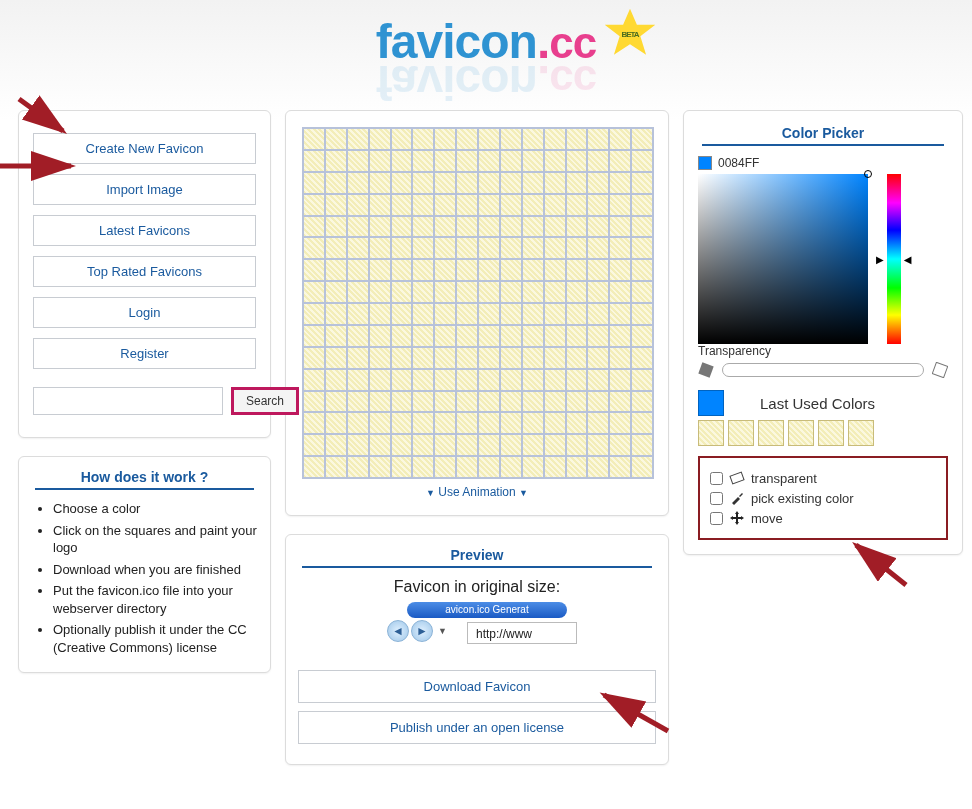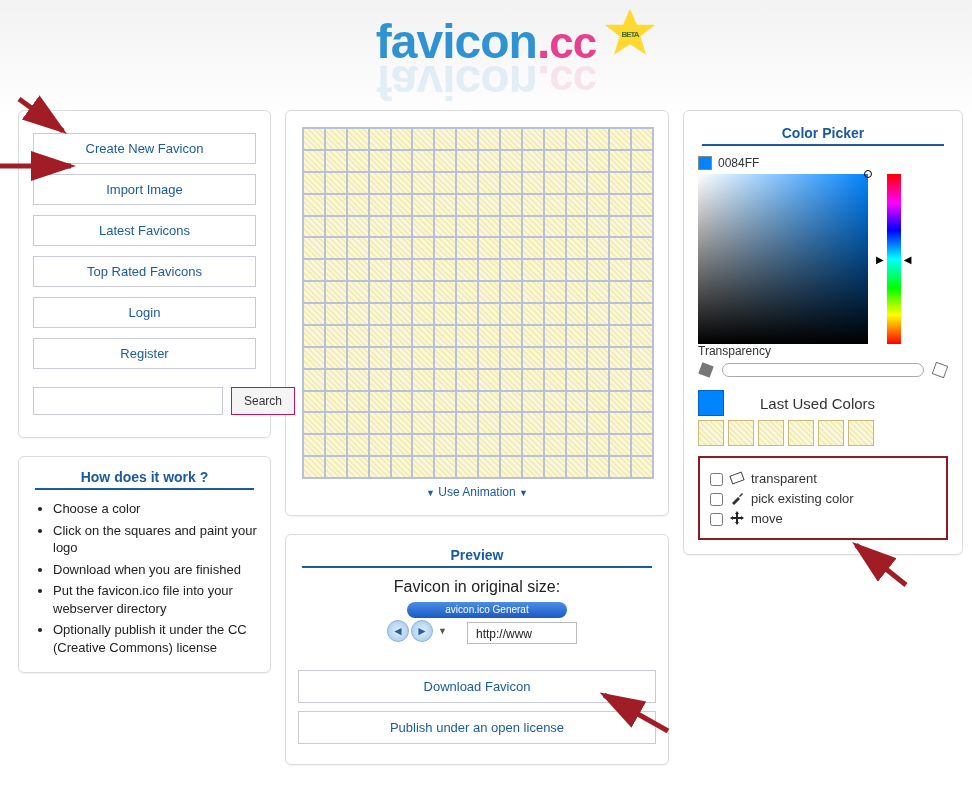--- a/index.html
+++ b/index.html
@@ -34,21 +34,21 @@
   .col-right{ width:280px; flex:none; display:flex; flex-direction:column; gap:18px;}
 
   .nav-panel { padding:22px 14px; }
   .nav-btn {
     display:block; width:100%; text-align:center;
     border:1px solid #c8ccd2; background:#fff; color:#1a5a9e;
     font-size:13px; padding:7px 0; margin-bottom:10px; cursor:pointer;
   }
   .search-row { display:flex; gap:8px; margin-top:18px;}
   .search-row input[type=text]{ flex:1; border:1px solid #c8ccd2; height:28px; padding:0 6px; font-size:13px;}
-  .search-row button{ border:1px solid #be185d; background:#f4f4f4; height:28px; padding:0 12px; font-size:12px; cursor:pointer; color:#333;}
+  .search-row button{ border:3px solid #be185d; background:#f4f4f4; height:28px; padding:0 12px; font-size:12px; cursor:pointer; color:#333;}
 
   .editor-panel{ padding:16px; }
   .pixel-grid { width:352px; height:352px; border:1px solid #b7c2da; display:grid;
     grid-template-columns: repeat(16, 1fr); grid-template-rows: repeat(16, 1fr);}
   .pixel-grid div { border:1px solid #b7c2da;
     background: repeating-linear-gradient(45deg, #f3edb8 0, #f3edb8 2px, #fbf8df 2px, #fbf8df 4px);
   }
   .use-anim { text-align:center; color:#1a5a9e; font-size:12px; margin-top:6px; cursor:pointer;}
   .tri { font-size:9px; vertical-align:middle;}
 
@@ -90,21 +90,21 @@
   .transp-label{ font-size:12px; }
   .transp-row{ display:flex; align-items:center; gap:8px; margin-top:4px;}
   .transp-bar{ flex:1; height:14px; border:1px solid #aaa; border-radius:8px; background:#fff;}
   .eraser-ico, .bucket-ico{ width:16px; height:16px; display:inline-flex; align-items:center; justify-content:center;}
   .last-row{ display:flex; align-items:center; gap:4px; margin-top:12px;}
   .last-label{ font-size:15px; margin-left:4px;padding-left:28px;}
   .last-swatch{ width:26px; height:26px; border:1px solid #c8bb7a;
     background: repeating-linear-gradient(45deg,#f3edb8 0,#f3edb8 2px,#fbf8df 2px,#fbf8df 4px);}
   .last-swatch.blue{ background:#0084FF; border-color:#0063c0;}
   .tool-opts{ border:2.5px solid #8a1c22; padding:8px 10px; margin-top:10px;}
-  .tool-row{ display:flex; align-items:flex-end; gap:6px; margin:4px 0; font-size:13px;}
+  .tool-row{ display:flex; align-items:center; gap:6px; margin:4px 0; font-size:13px;}
   .tool-row input{ width:13px; height:13px;}
   .tool-ico{ width:16px; height:16px; display:inline-flex; align-items:center; justify-content:center;}
 
   
   .annot{ position:absolute; pointer-events:none; }
   .annot svg{ overflow:visible; }
 </style>
 </head>
 <body>
 

